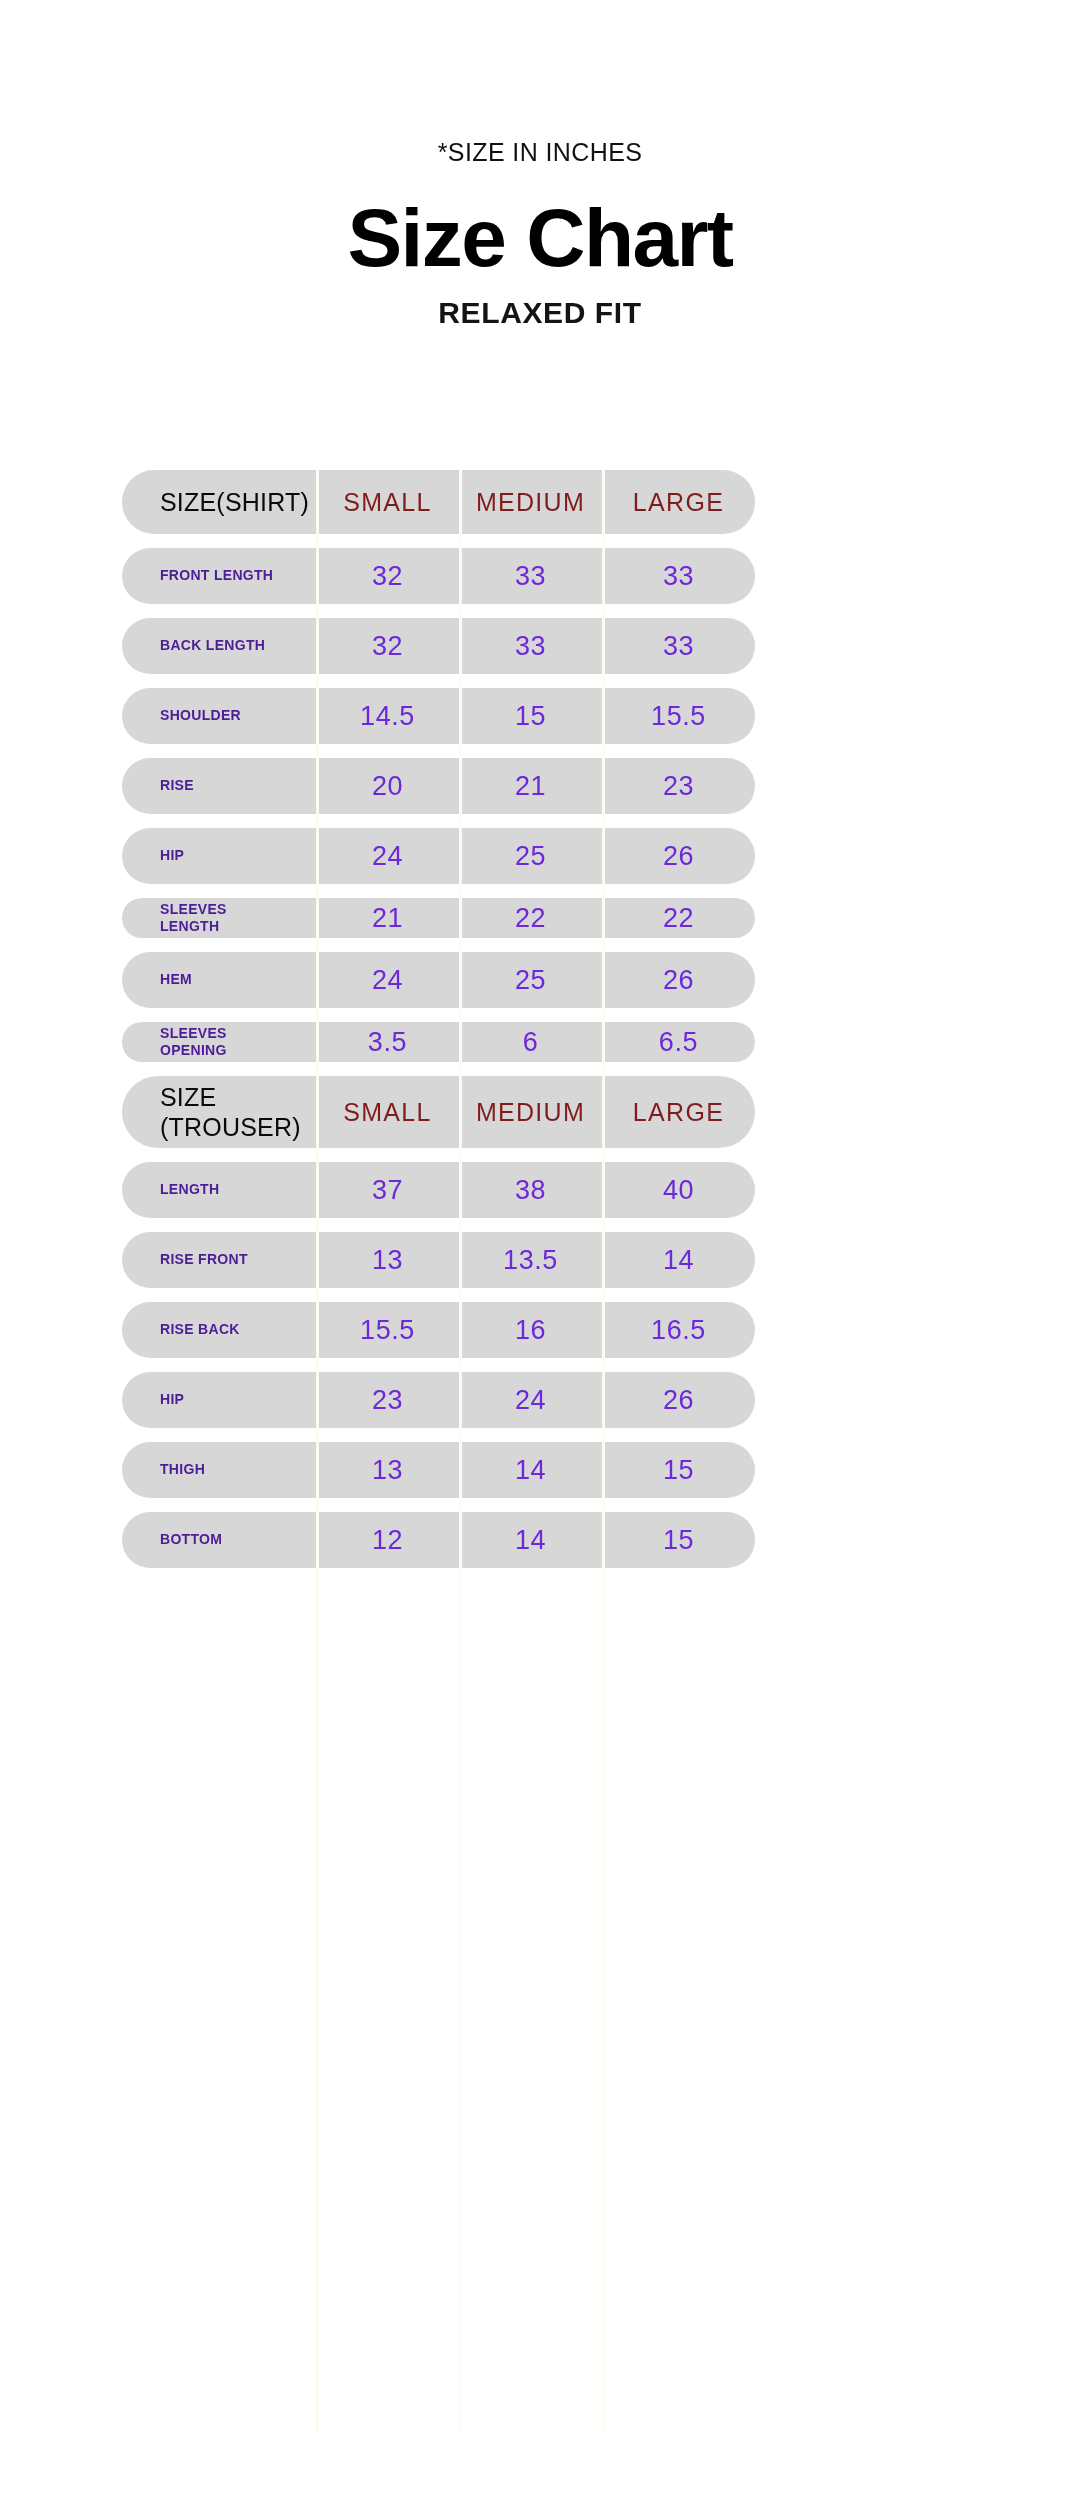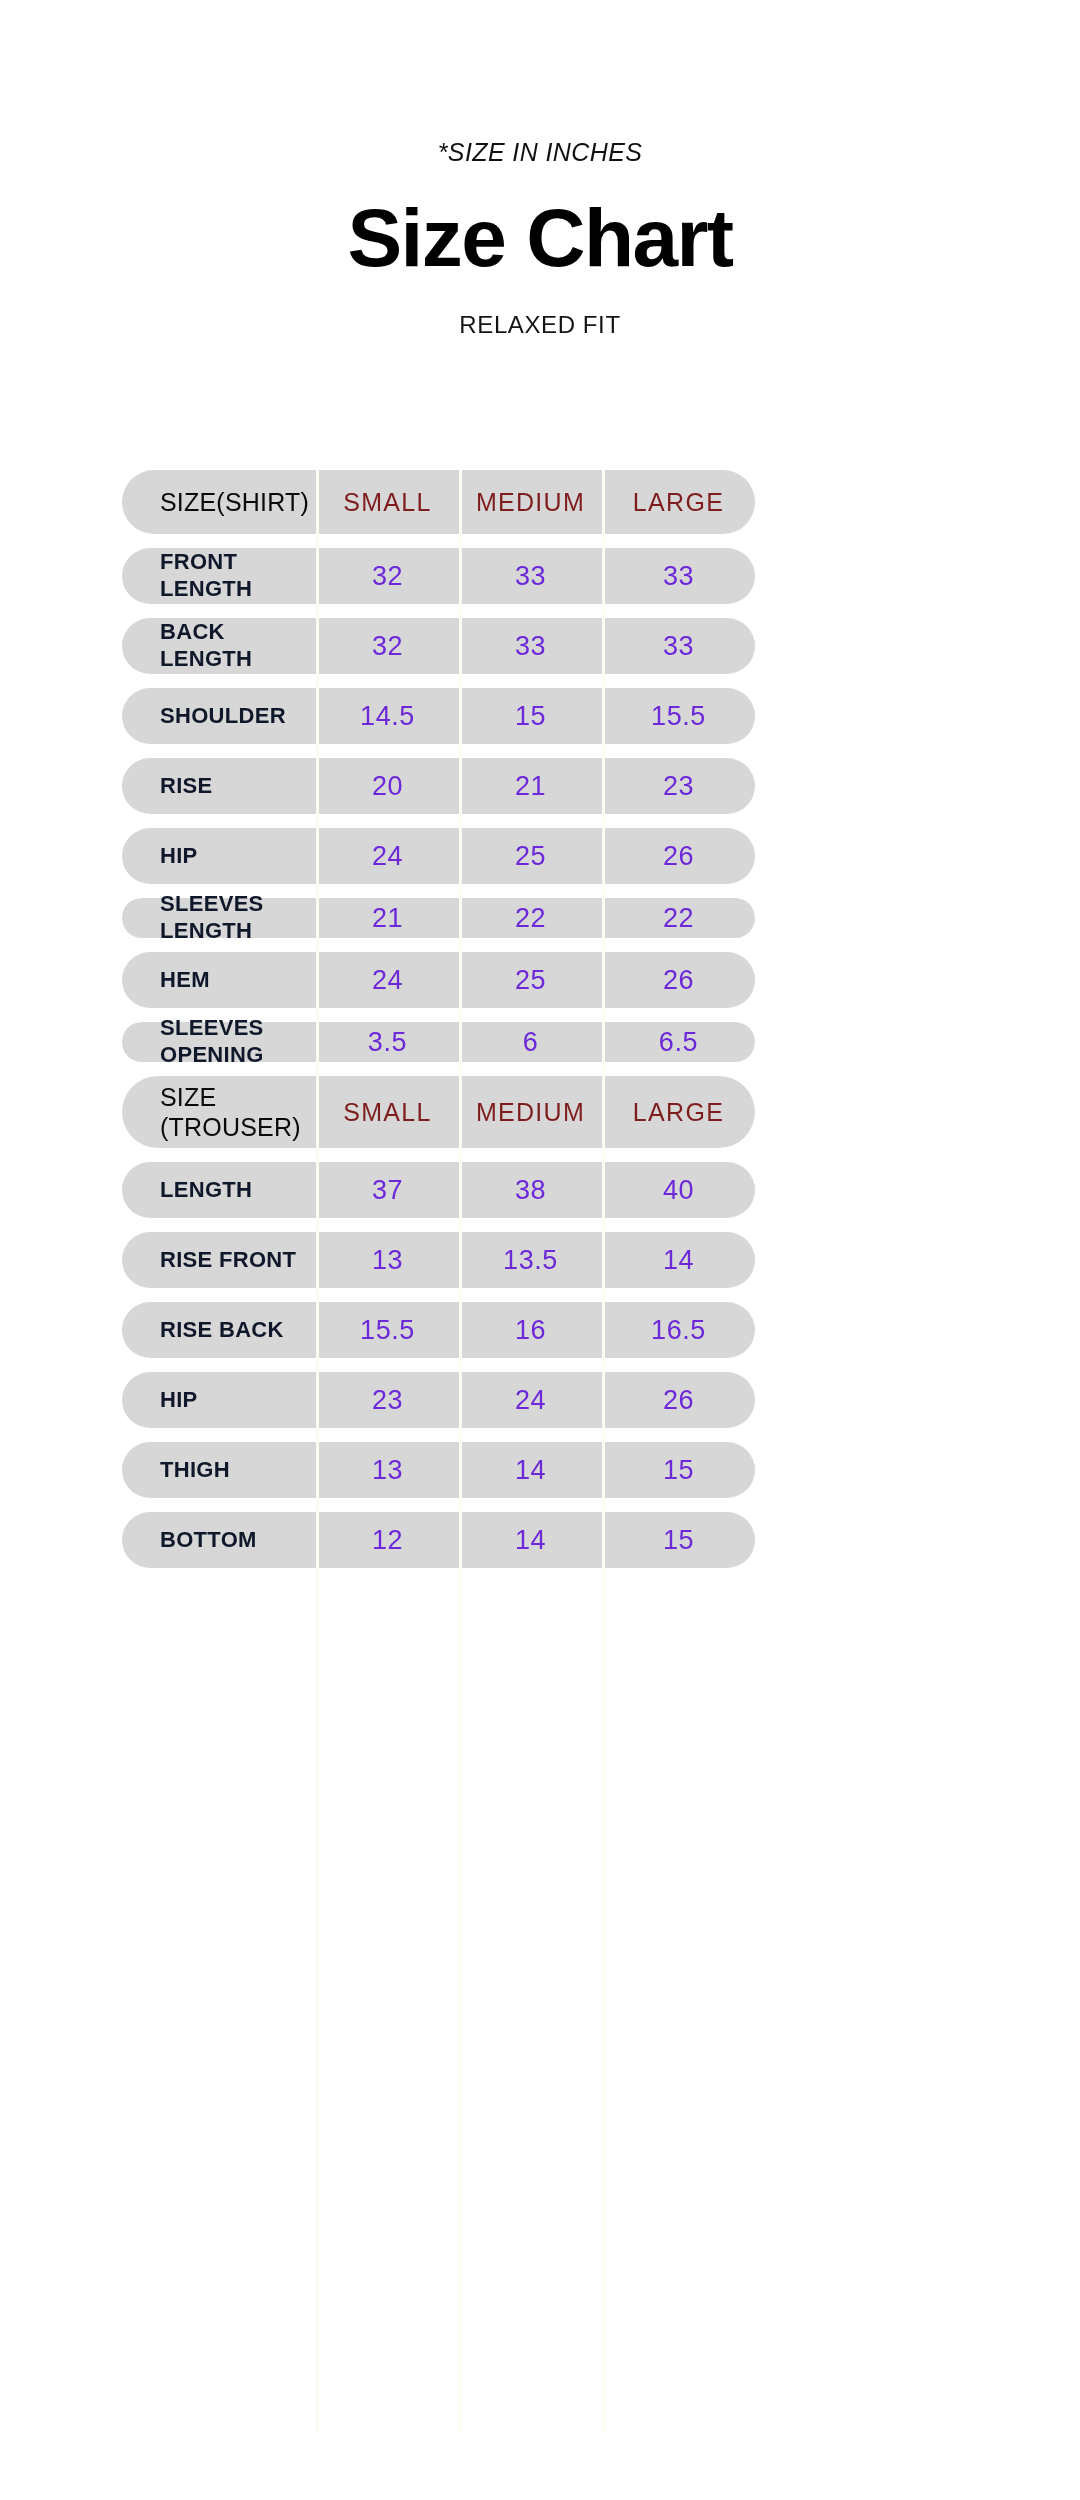--- a/index.html
+++ b/index.html
@@ -38,39 +38,38 @@
     position: absolute;
     left: 0;
     top: 0;
     width: 1080px;
     text-align: center;
   }
 
   .kicker {
     margin-top: 138px;
     font-size: 25px;
-    font-style: italic;
     font-weight: 400;
     letter-spacing: 0.4px;
     color: #111111;
   }
 
   .title {
     margin-top: 30px;
     font-size: 82px;
     font-weight: 700;
     letter-spacing: -1.6px;
     color: #000000;
     line-height: 1.0;
   }
 
   .subtitle {
-    margin-top: 30px;
-    font-size: 24px;
-    font-weight: 400;
+    margin-top: 14px;
+    font-size: 30px;
+    font-weight: 700;
     letter-spacing: 0.6px;
     color: #141414;
     line-height: 1.32;
   }
 
   
   .table {
     position: absolute;
     left: 122px;
     top: 470px;
@@ -143,24 +142,24 @@
     font-weight: 400;
     letter-spacing: 1.3px;
     color: #7f1d1d;
   }
 
   
   .row.data { height: 56px; }
   .row.data.two { height: 40px; }
 
   .row.data .cell.label .txt {
-    font-size: 22px;
+    font-size: 14px;
     font-weight: 700;
     letter-spacing: 0.3px;
-    color: #0f172a;
+    color: #4c1d95;
     line-height: 1.22;
   }
   .row.data .cell.val .txt {
     font-size: 27px;
     font-weight: 400;
     letter-spacing: 0.6px;
     color: #6d28d9;
   }
 </style>
 </head>

